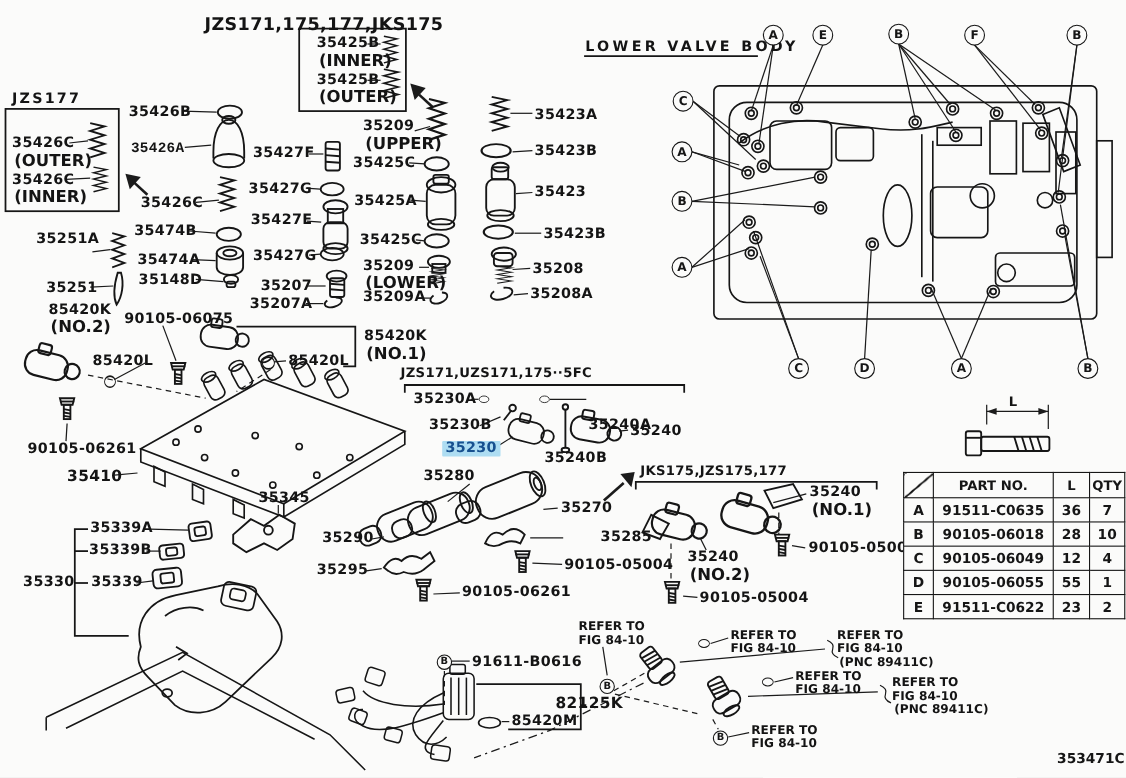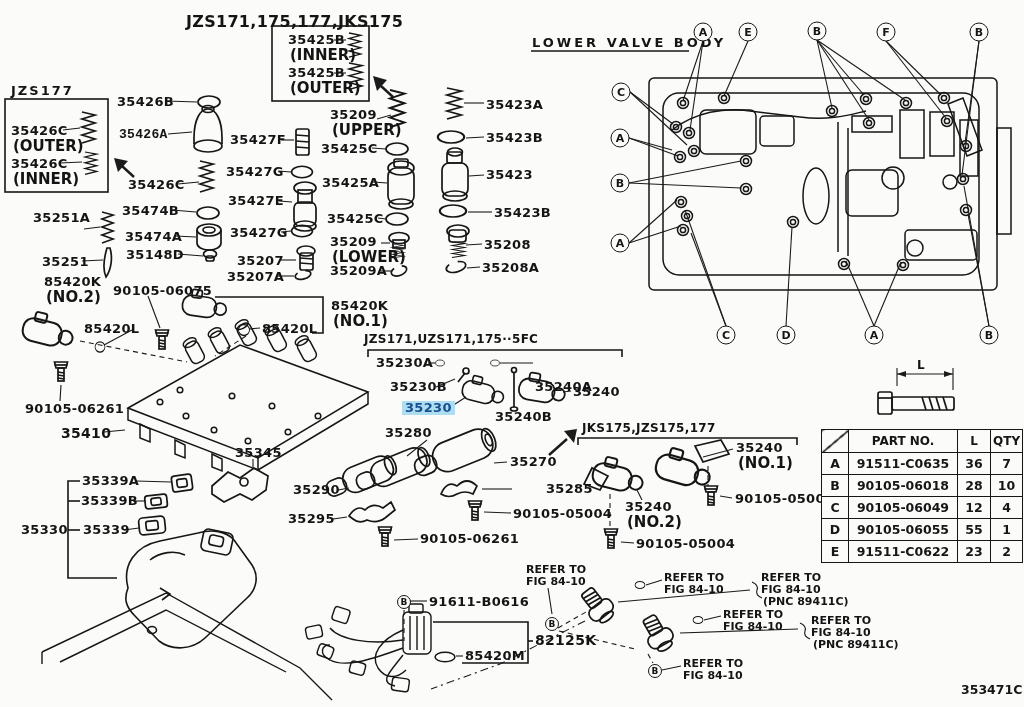--- a/index.html
+++ b/index.html
@@ -670,21 +670,21 @@
       </div>
       <div class="plabel" style="left: 21px; top: 523px;">
         <span class="ln">35330</span>
       </div>
       <div class="plabel" style="left: 429px; top: 595px;">
         <span class="ln">91611-B0616</span>
       </div>
       <div class="plabel" style="left: 465px; top: 649px;">
         <span class="ln">85420M</span>
       </div>
-      <div class="plabel" style="left: 535px; top: 633px; font-size: 14px;">
+      <div class="plabel" style="left: 505px; top: 633px; font-size: 14px;">
         <span class="ln">82125K</span>
       </div>
       <div class="plabel ref" style="left: 526px; top: 564px;">
         <span class="ln">REFER TO</span>
         <span class="ln">FIG 84-10</span>
       </div>
       <div class="plabel ref" style="left: 664px; top: 572px;">
         <span class="ln">REFER TO</span>
         <span class="ln">FIG 84-10</span>
       </div>

